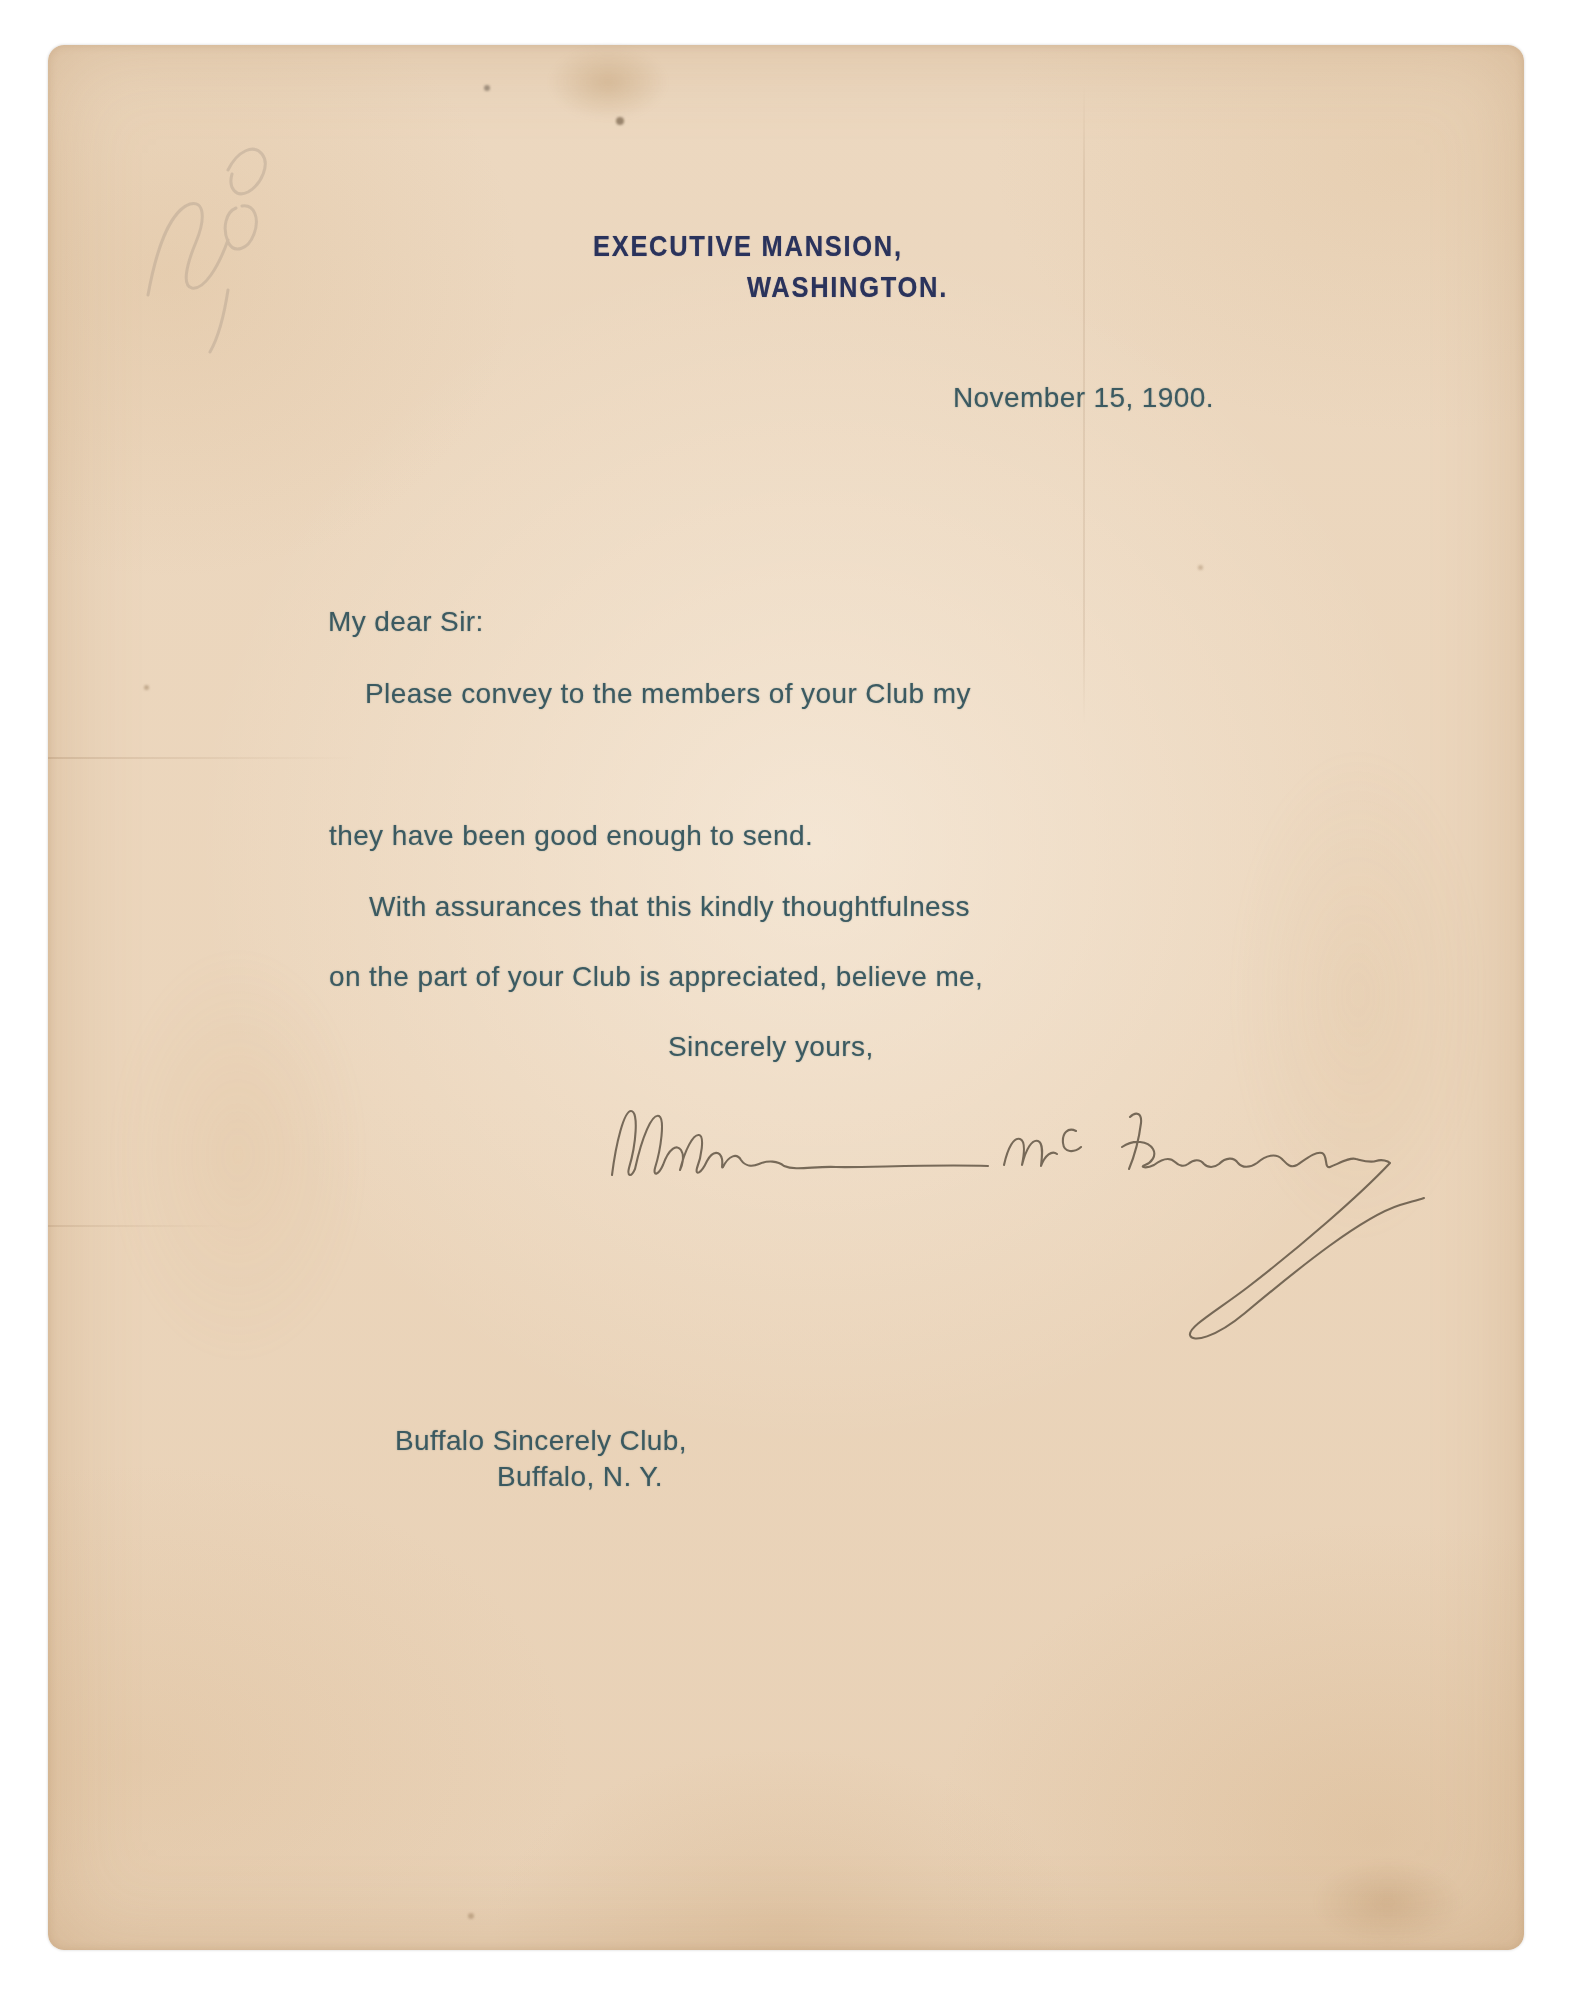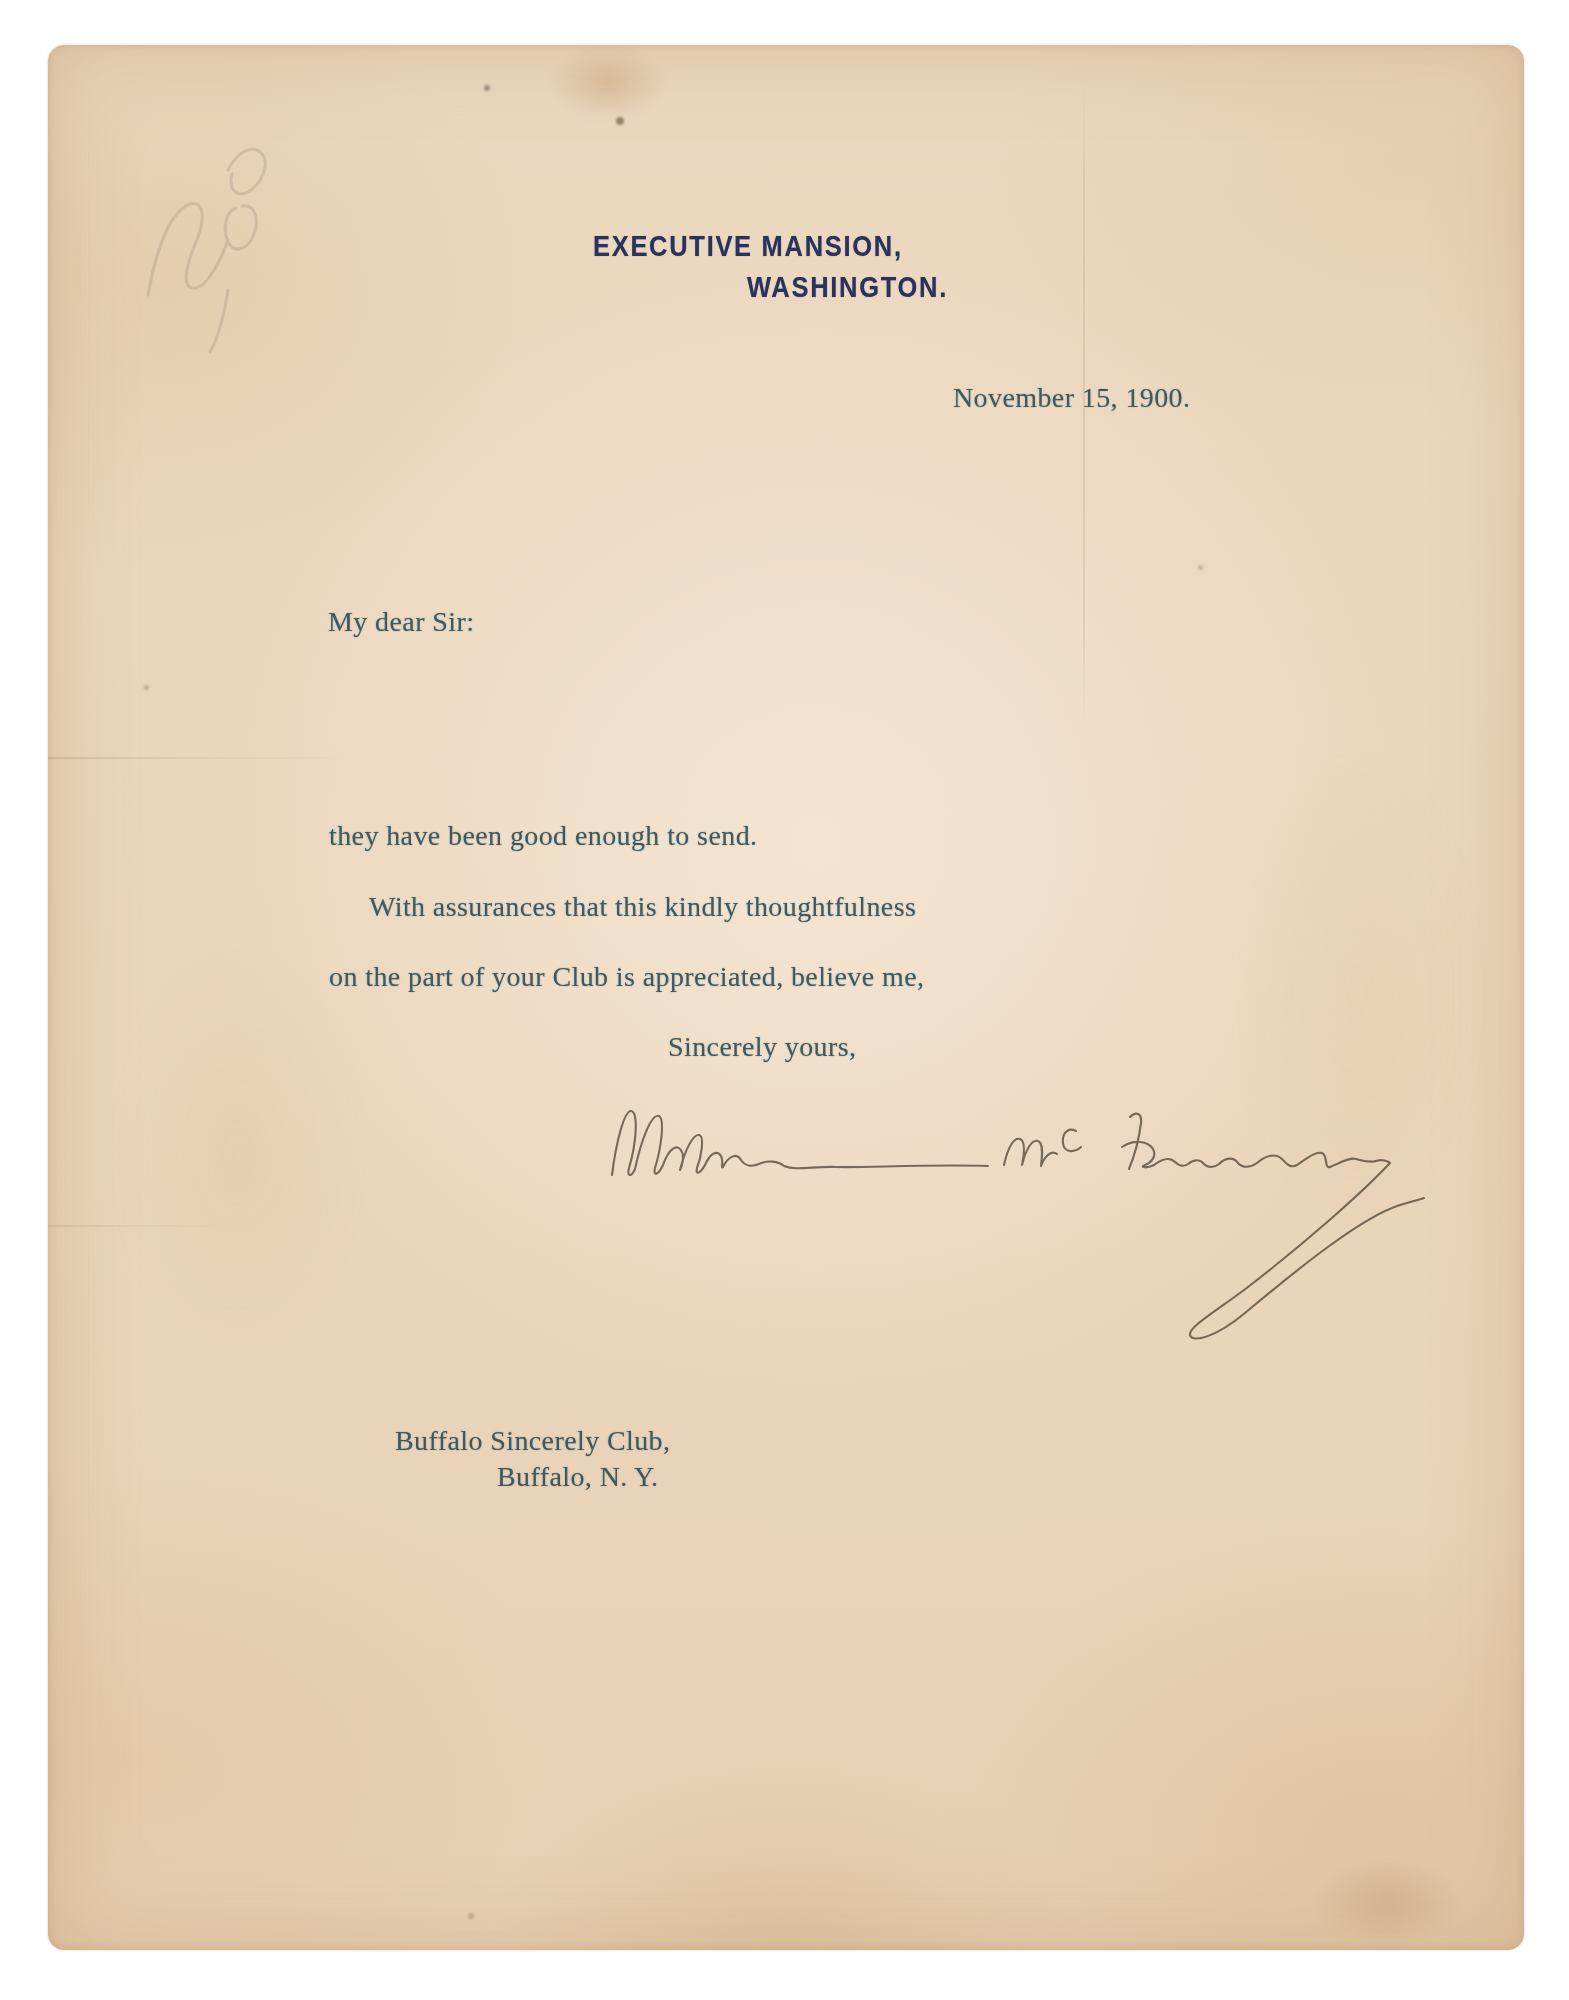--- a/index.html
+++ b/index.html
@@ -51,21 +51,21 @@
     letter-spacing: 2px;
     color: #2a335c;
     transform: scaleX(0.85);
     transform-origin: left top;
     text-shadow: 0 0 1px rgba(42,51,92,0.55);
   }
   .lh1 { left: 545px; top: 186px; }
   .lh2 { left: 699px; top: 227px; }
   
   .typed {
-    font-family: Liberation Serif, serif;
+    font-family: Liberation Sans, sans-serif;
     font-size: 28px;
     letter-spacing: 0.4px;
     color: rgba(51,84,92,0.93);
     text-shadow: 0 0 1.5px rgba(51,84,92,0.45);
   }
   .date-line   { left: 905px; top: 339px; }
   .salutation  { left: 280px; top: 563px; }
   .bl0 { left: 317px; top: 635px; }
   .bl1 { left: 281px; top: 706px; }
   .bl2 { left: 281px; top: 777px; }
@@ -155,20 +155,21 @@
       <path d="M 70,195 C 80,140 95,110 112,104 C 126,100 128,118 118,142 C 108,166 104,186 114,188 C 126,190 140,168 150,140 M 158,108 C 148,112 144,128 150,142 C 156,154 170,150 176,134 C 182,118 176,104 164,106 M 150,190 C 146,216 140,238 132,252"></path>
       <path d="M 150,70 C 160,50 176,44 184,54 C 192,64 184,84 170,92 C 158,98 150,88 154,74"></path>
     </svg>
 
     <div class="textline letterhead lh1">EXECUTIVE MANSION,</div>
     <div class="textline letterhead lh2">WASHINGTON.</div>
 
     <div class="textline typed date-line">November 15, 1900.</div>
 
     <div class="textline typed salutation">My dear Sir:</div>
+    <div class="textline typed bl0">Please convey to the members of your Club my</div>
     <div class="textline typed bl2">they have been good enough to send.</div>
     <div class="textline typed bl3">With assurances that this kindly thoughtfulness</div>
     <div class="textline typed bl4">on the part of your Club is appreciated, believe me,</div>
     <div class="textline typed closing">Sincerely yours,</div>
 
     <svg class="signature-svg" viewBox="0 0 880 300" role="img" aria-label="William McKinley">
       <path d="M 12,80 C 16,48 24,16 31,16 C 39,16 36,50 29,73 C 27,81 31,83 35,74 C 42,42 52,18 59,21 C 65,24 61,54 55,73 C 53,81 58,81 63,70 C 69,53 77,49 81,55 C 85,61 82,71 80,75 C 85,55 93,39 99,40 C 105,41 101,63 97,73 C 95,81 101,79 107,66 C 113,55 120,56 122,64 C 123,69 121,74 123,72 C 129,60 137,58 141,65 C 145,71 152,72 159,69 C 168,65 178,66 184,71 C 196,76 214,71 236,72 C 262,73 330,69 388,71"></path>
       <path d="M 404,70 C 408,52 414,42 420,44 C 426,46 424,60 422,70 C 426,54 432,44 438,46 C 444,48 442,62 441,71 C 445,60 452,55 457,59 M 476,36 C 468,32 462,38 463,48 C 464,58 474,58 481,52"></path>
       <path d="M 530,22 C 536,16 542,18 541,28 C 539,44 534,62 529,74 M 522,52 C 534,44 548,46 553,54 C 557,61 551,68 545,70 C 539,72 546,74 554,70 C 562,64 570,62 575,67 C 579,71 584,72 588,69 C 594,64 600,64 604,69 C 608,73 614,73 619,69 C 626,62 634,62 638,68 C 642,73 650,73 657,68 C 666,60 676,58 682,64 C 686,68 690,74 697,70 C 706,64 716,56 722,58 C 728,60 724,74 730,72 C 740,68 750,62 756,64 C 764,66 770,68 776,66 C 782,64 788,66 790,68 C 760,100 700,152 648,192 C 618,215 588,232 590,240 C 592,248 615,243 645,218 C 700,172 762,122 800,110 C 810,107 818,105 824,103"></path>
     </svg>

